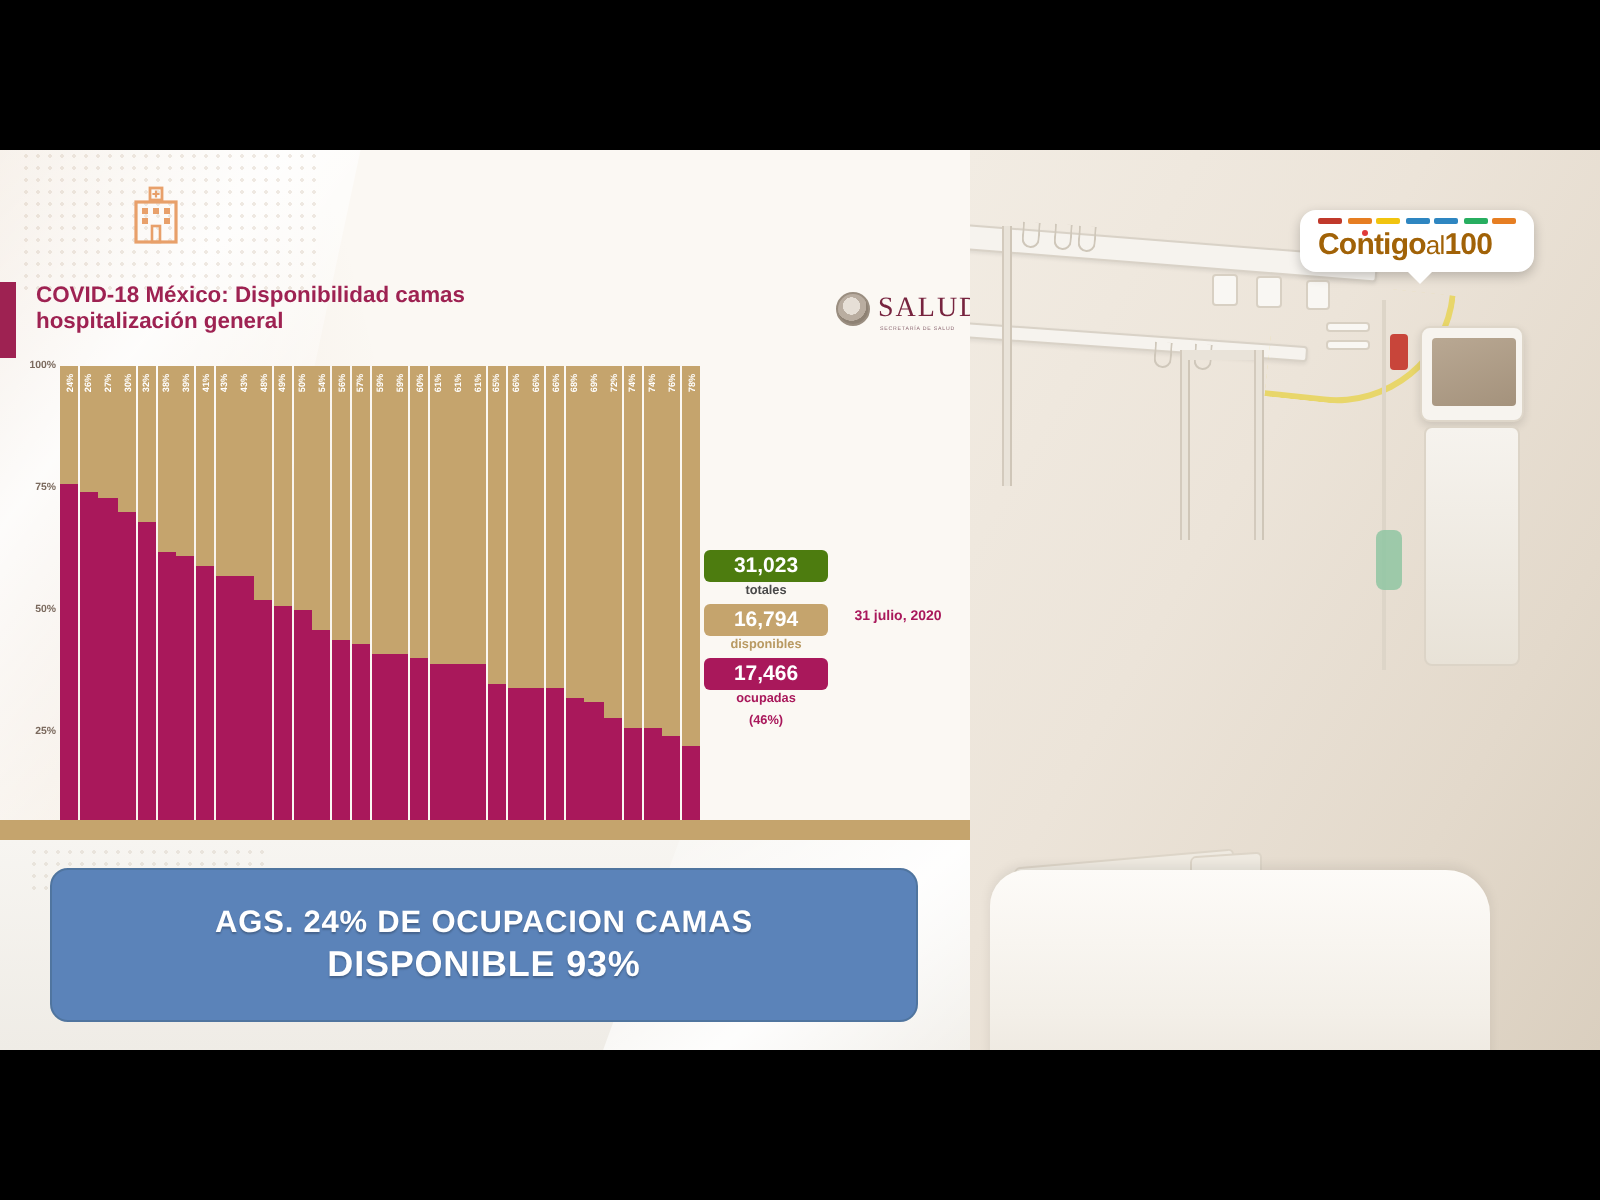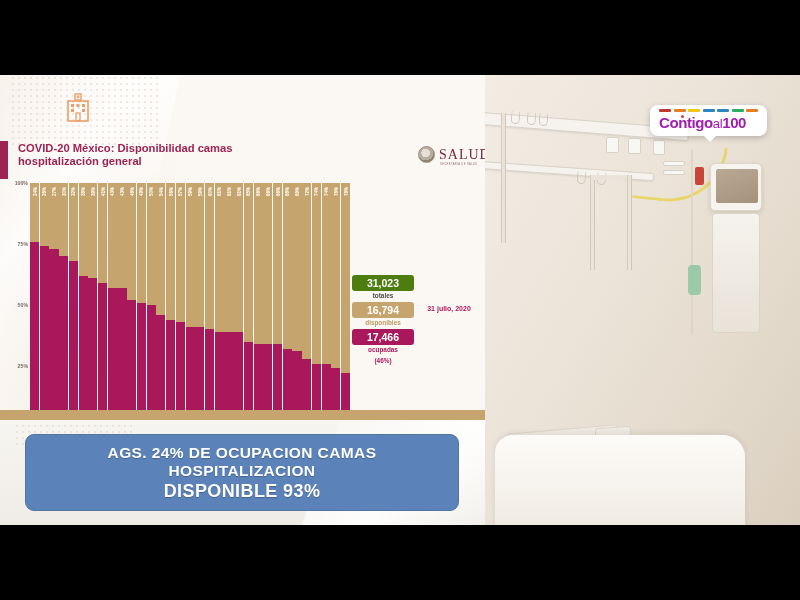--- a/index.html
+++ b/index.html
@@ -179,21 +179,21 @@
   .ivstand{ position:absolute; left:206px; top:75px; width:2px; height:185px; background:#ddd5c8;}
 
   
   .contigo{
     position:absolute; left:165px; top:30px;
     background:#fff; border-radius:8px; padding:4px 9px 5px;
     box-shadow:0 2px 6px rgba(0,0,0,.22);
   }
   .contigo .dashes{ display:flex; gap:2.5px; margin-bottom:2px; justify-content:center;}
   .contigo .dashes i{ display:block; width:12px; height:2.6px; border-radius:1px;}
-  .contigo .wordmark{ font-size:15px; font-weight:700; color:#a21caf; letter-spacing:-.4px; white-space:nowrap;}
+  .contigo .wordmark{ font-size:15px; font-weight:700; color:#a16207; letter-spacing:-.4px; white-space:nowrap;}
   .contigo .wordmark .al{ font-weight:400; font-size:13px;}
   .contigo .wordmark .num{ font-weight:700; }
   .contigo .tail{
     position:absolute; left:50%; bottom:-6px; margin-left:-6px;
     width:0;height:0;border-left:7px solid transparent;border-right:7px solid transparent;
     border-top:7px solid #fff;
   }
   .contigo .acc{ position:absolute; left:31px; top:10px; width:3px;height:3px;border-radius:50%;background:#e03a3a;}
 
   
@@ -219,21 +219,21 @@
           <rect x="21" y="14" width="3" height="3" fill="#e8a06a"></rect>
           <rect x="10" y="19" width="3" height="3" fill="#e8a06a"></rect>
           <rect x="21" y="19" width="3" height="3" fill="#e8a06a"></rect>
           <rect x="15" y="23" width="4" height="8" fill="none" stroke="#e8a06a" stroke-width="1.3"></rect>
         </svg>
       </span>
     </div>
 
     <div class="sub-strip">
       <div class="sub-bar"></div>
-      <div class="sub-title">COVID-20 México: Disponibilidad camas hospitalización general</div>
+      <div class="sub-title">COVID-18 México: Disponibilidad camas hospitalización general</div>
       <div class="salud-logo">
         <span class="salud-seal"></span>
         <span class="salud-word">SALUD</span>
       </div>
       <div class="salud-sub">SECRETARÍA DE SALUD</div>
     </div>
 
     <div class="chart-wrap">
       <div class="y-axis" id="yaxis">
           <div class="y-tick" style="top: 183px;">25%</div>
@@ -523,21 +523,20 @@
     <div class="fdate">31 julio, 2020</div>
 
     <div class="slide-footer"></div>
   </div>
 
   <div id="banner">
     <div class="bswoosh"></div>
     <div class="bdots"></div>
     <div class="bbox">
       <div class="bline1">AGS. 24% DE OCUPACION CAMAS</div>
-      <div class="bline2">HOSPITALIZACION</div>
       <div class="bline3">DISPONIBLE 93%</div>
     </div>
   </div>
 
   <div id="video">
     <div class="wall"></div>
 
     <div class="rail rail1"></div>
     <div class="rail rail2"></div>
 

